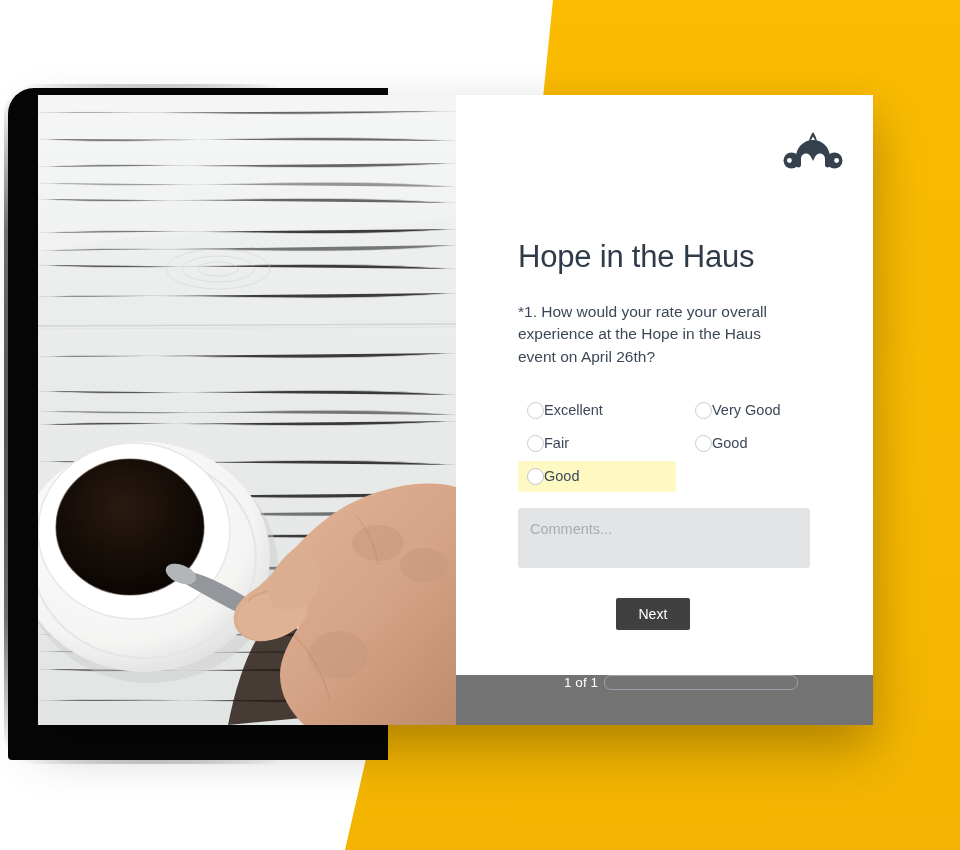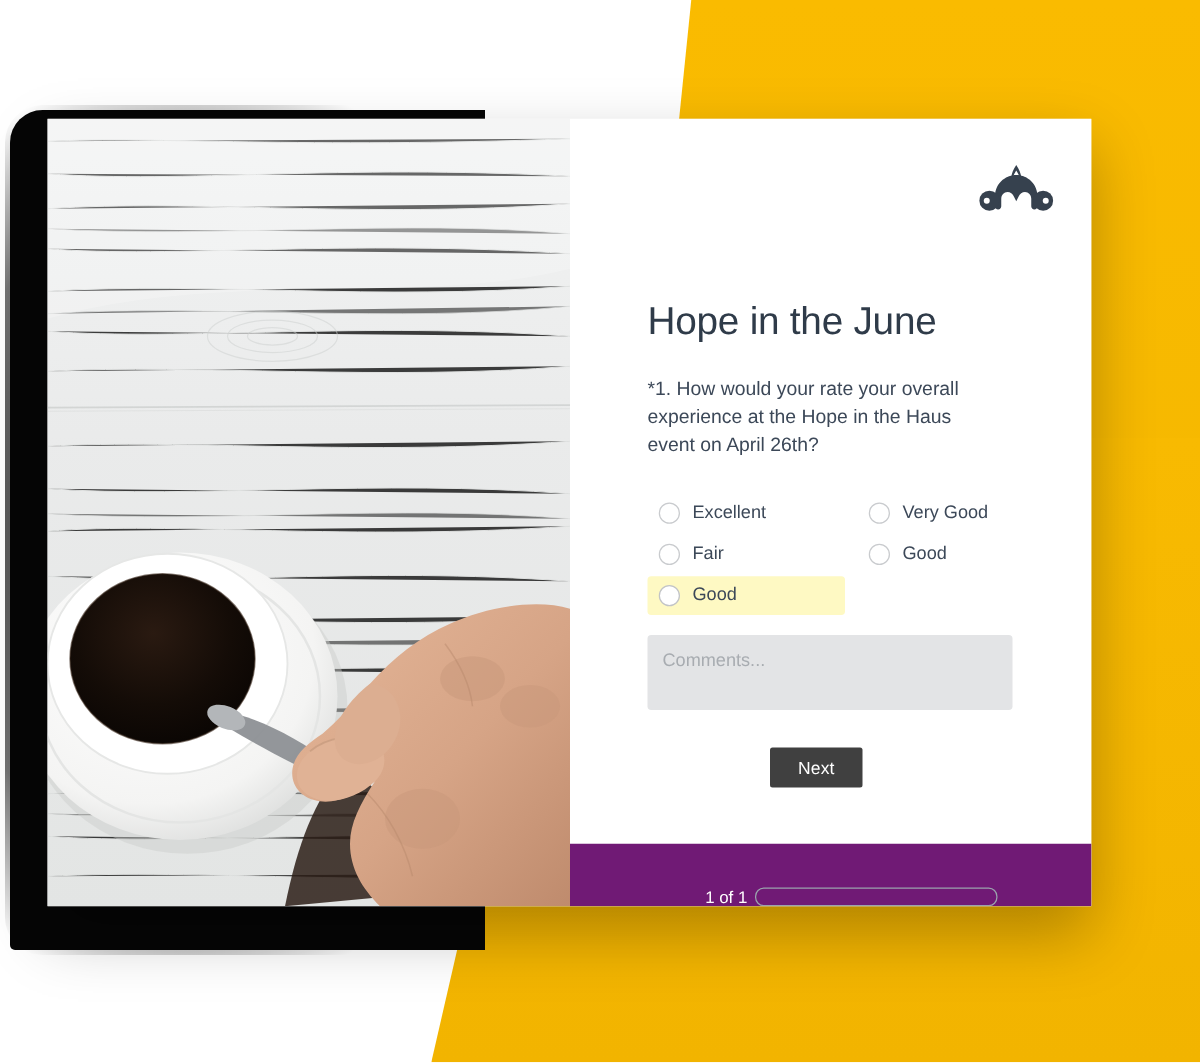--- a/index.html
+++ b/index.html
@@ -135,21 +135,21 @@
     display: grid;
     grid-template-columns: 160px 160px;
     grid-auto-rows: 33px;
     column-gap: 8px;
     row-gap: 0px;
     margin-bottom: 14px;
   }
   .option {
     display: flex;
     align-items: center;
-    gap: 10px;
+    gap: 0;
     padding: 0 10px 0 9px;
     border-radius: 3px;
     height: 31px;
     cursor: pointer;
     box-sizing: border-box;
   }
   .option.highlight {
     background: #fef9c3;
     width: 158px;
   }
@@ -206,23 +206,23 @@
     padding: 8px 22px;
     border-radius: 2px;
     cursor: pointer;
     letter-spacing: 0.1px;
   }
 
   
   #footer {
     height: 50px;
     flex: 0 0 50px;
-    background: #701a75;
-    display: flex;
-    align-items: flex-end;
+    background: #737373;
+    display: flex;
+    align-items: flex-start;
     justify-content: center;
     gap: 4px;
   }
   #progress-label {
     color: #ffffff;
     font-size: 13.5px;
     margin-right: 2px;
   }
   #progress-track {
     width: 192px;
@@ -376,21 +376,21 @@
             <circle cx="9.5" cy="31.5" r="8"></circle>
             <circle cx="52.5" cy="31.5" r="8"></circle>
           </g>
           <circle cx="7.4" cy="31.5" r="2.4" fill="#ffffff"></circle>
           <circle cx="54.6" cy="31.5" r="2.4" fill="#ffffff"></circle>
         </svg>
       </div>
 
       <div id="form-area">
 
-        <h1 id="survey-title">Hope in the June</h1>
+        <h1 id="survey-title">Hope in the Haus</h1>
 
         <p id="question-text">*1. How would your rate your overall experience at the Hope in the Haus event on April 26th?</p>
 
         <div id="options">
           <div class="option">
             <span class="radio"></span>
             <span class="option-label">Excellent</span>
           </div>
           <div class="option">
             <span class="radio"></span>

